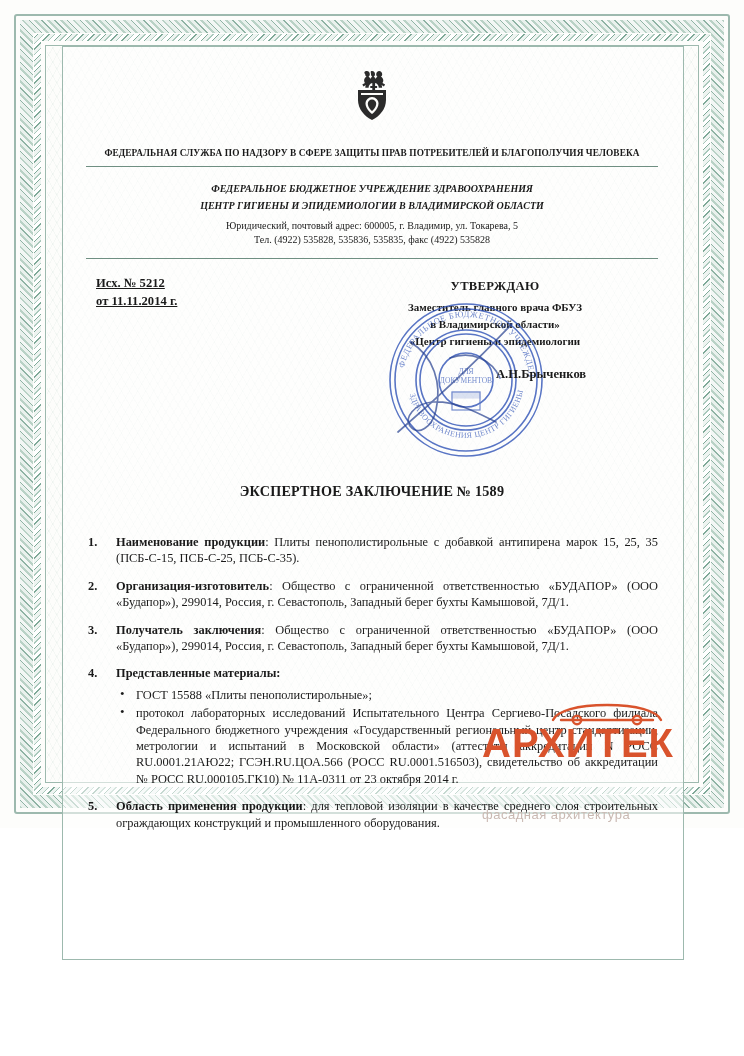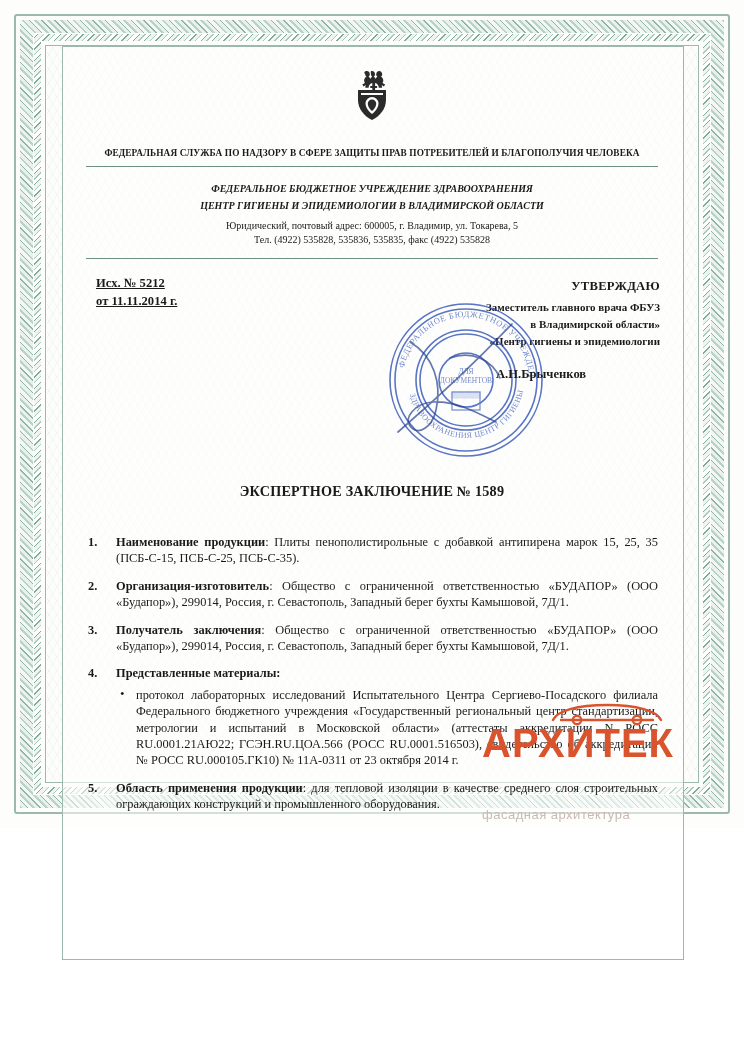--- a/index.html
+++ b/index.html
@@ -128,21 +128,21 @@
     font-size: 12.6px;
     font-weight: bold;
     line-height: 18px;
     text-decoration: underline;
   }
   .approve {
     position: absolute;
     left: 330px;
     top: 278px;
     width: 330px;
-    text-align: right;
+    text-align: center;
     font-size: 12.6px;
     font-weight: bold;
     line-height: 17px;
   }
   .approve .apr-title { letter-spacing: .3px; }
   .approve .apr-lines { margin-top: 4px; font-size: 11px; }
   .signature-name {
     position: absolute;
     left: 496px;
     top: 367px;
@@ -346,20 +346,21 @@
 
     <div class="item">
       <span class="num">3.</span>
       <span class="lbl">Получатель заключения</span><span>: Общество с ограниченной ответственностью «БУДАПОР» (ООО «Будапор»), 299014, Россия, г. Севастополь, Западный берег бухты Камышовой, 7Д/1.</span>
     </div>
 
     <div class="item">
       <span class="num">4.</span>
       <span class="lbl">Представленные материалы:</span>
       <ul class="sub">
+        <li>ГОСТ 15588 «Плиты пенополистирольные»;</li>
         <li>протокол лабораторных исследований Испытательного Центра Сергиево-Посадского филиала Федерального бюджетного учреждения «Государственный региональный центр стандартизации, метрологии и испытаний в Московской области» (аттестаты аккредитации N РОСС RU.0001.21АЮ22; ГСЭН.RU.ЦОА.566 (РОСС RU.0001.516503), свидетельство об аккредитации № РОСС RU.000105.ГК10) № 11А-0311 от 23 октября 2014 г.</li>
       </ul>
     </div>
 
     <div class="item">
       <span class="num">5.</span>
       <span class="lbl">Область применения продукции</span><span>: для тепловой изоляции в качестве среднего слоя строительных ограждающих конструкций и промышленного оборудования.</span>
     </div>
 
   </div>

